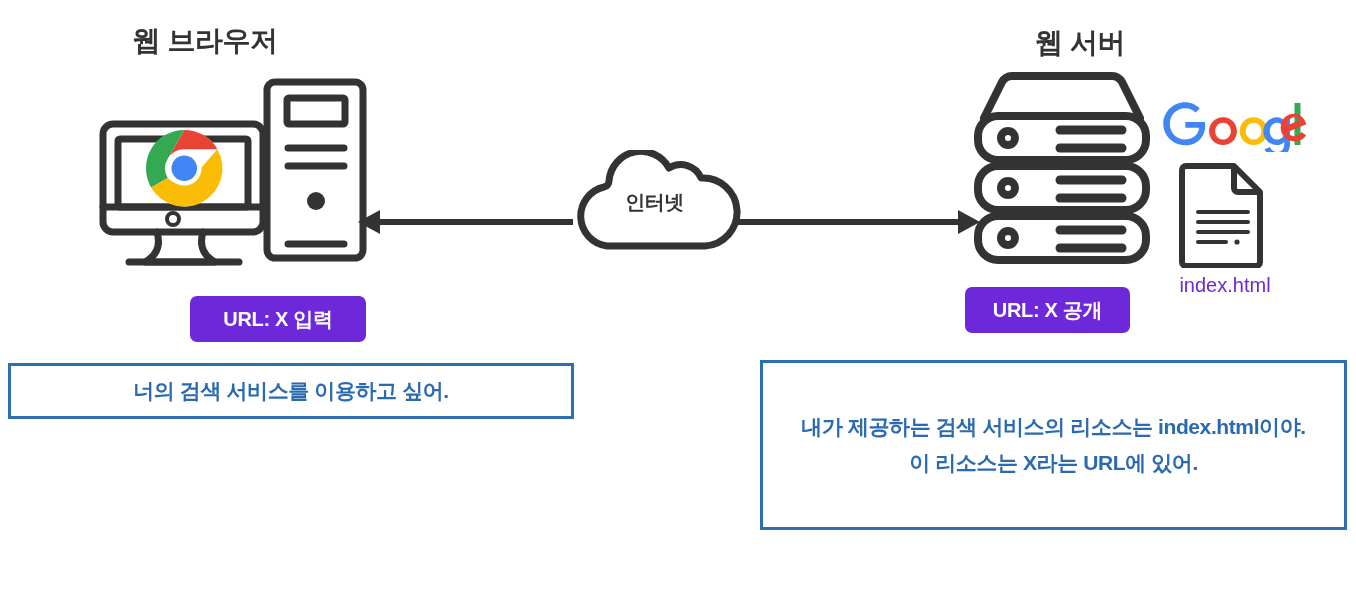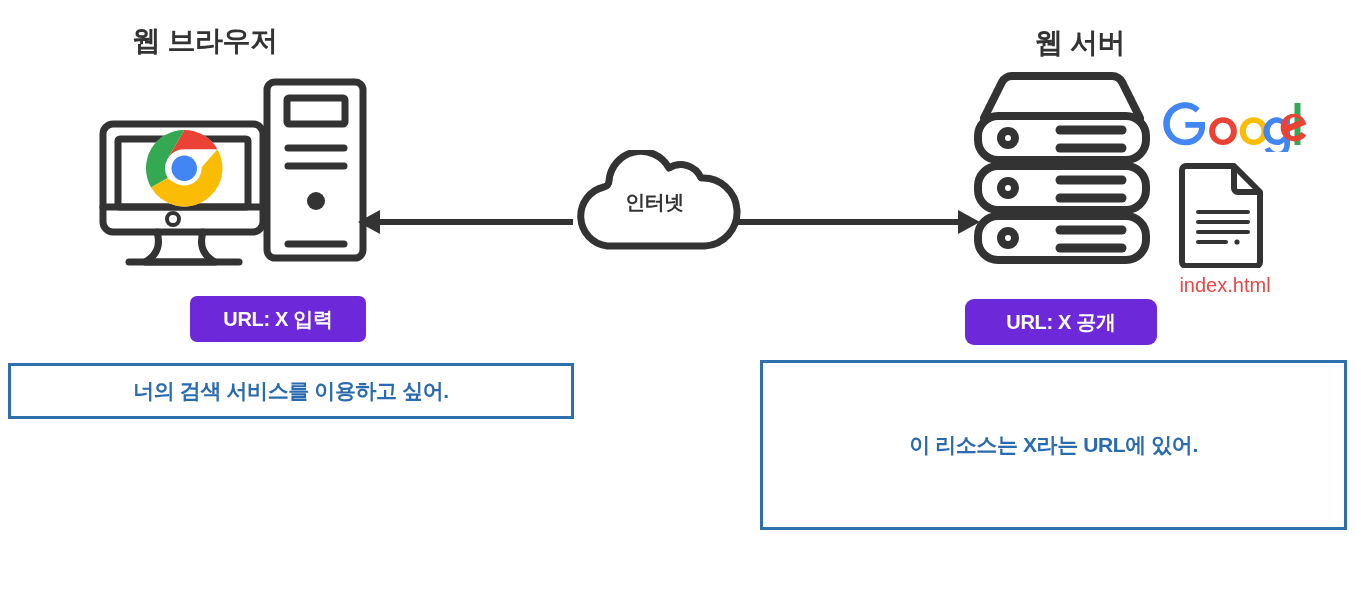--- a/index.html
+++ b/index.html
@@ -49,39 +49,39 @@
     color: #333333;
     letter-spacing: -0.5px;
   }
 
   
   #doc-caption {
     left: 1150px; top: 274px; width: 150px;
     text-align: center;
     font-size: 20px;
     font-weight: 400;
-    color: #ef4444;
+    color: #6d28d9;
     white-space: nowrap;
   }
 
   
   .badge {
     background: #6d28d9;
     border-radius: 7px;
     display: flex;
     align-items: center;
     justify-content: center;
     color: #ffffff;
     font-size: 20px;
     font-weight: 700;
     letter-spacing: -0.3px;
     white-space: nowrap;
   }
   #badge-browser { left: 190px; top: 296px; width: 176px; height: 46px; }
-  #badge-server  { left: 965px; top: 299px; width: 192px; height: 46px; border-radius: 9px; }
+  #badge-server  { left: 965px; top: 287px; width: 165px; height: 46px; }
 
   
   .msg-box {
     border: 3px solid #2e6fad;
     background: #ffffff;
     box-sizing: border-box;
     display: flex;
     flex-direction: column;
     align-items: center;
     justify-content: center;
@@ -224,14 +224,15 @@
     </g>
     <circle cx="59" cy="82" r="2.6" fill="#333333"></circle>
   </svg>
 </div>
 
 <div class="abs" id="doc-caption">index.html</div>
 
 <div class="abs badge" id="badge-server">URL: X 공개</div>
 
 <div class="abs msg-box" id="msg-server">
+  <span class="msg-line">내가 제공하는 검색 서비스의 리소스는 index.html이야.</span>
   <span class="msg-line">이 리소스는 X라는 URL에 있어.</span>
 </div>
 
 </body></html>

